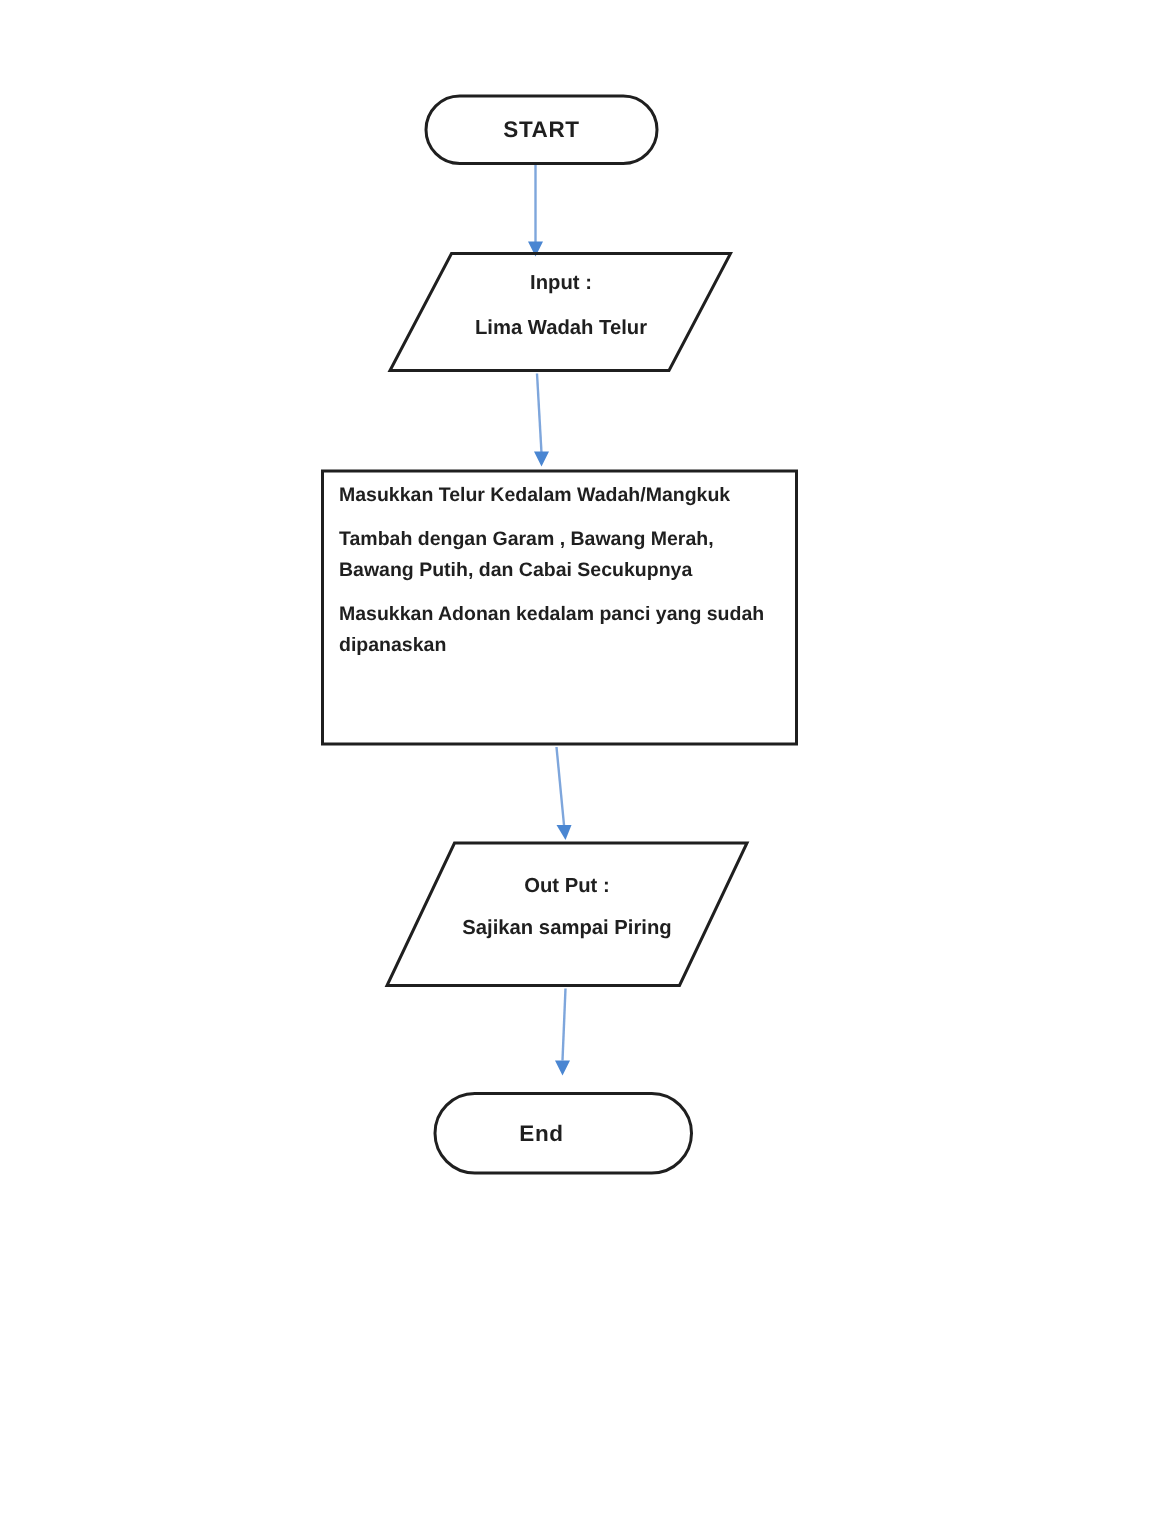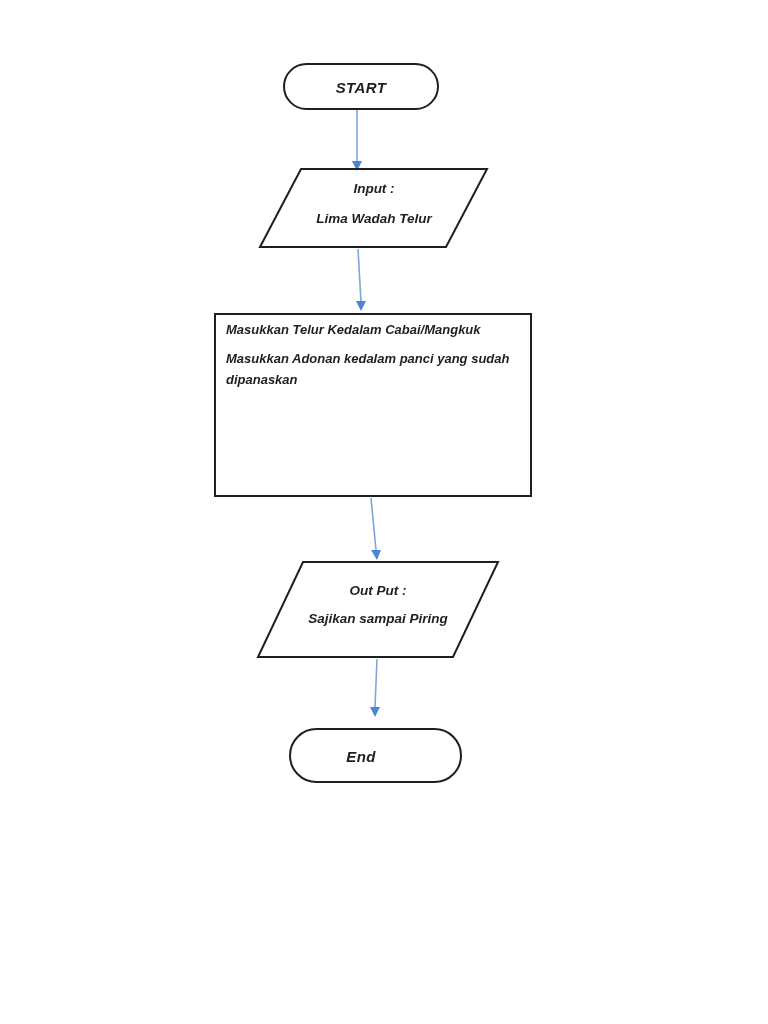--- a/index.html
+++ b/index.html
@@ -15,21 +15,20 @@
     width: 768px; height: 1024px;
     background: var(--page-bg);
     font-family: "Liberation Sans", "DejaVu Sans", sans-serif;
     color: var(--text);
   }
   .page {
     position: relative;
     width: 768px; height: 1024px;
     background: var(--page-bg);
     overflow: hidden;
-    font-style: italic;
   }
   svg.diagram {
     position: absolute; left: 0; top: 0;
     width: 768px; height: 1024px;
   }
   .shape-outline {
     fill: none;
     stroke: var(--shape-border);
     stroke-width: 2;
   }
@@ -101,21 +100,22 @@
 
     <rect class="shape-outline" x="290" y="729" width="171" height="53" rx="26.5" ry="26.5"></rect>
   </svg>
 
   <div class="label label-terminator" style="left:361px; top:87px;">START</div>
 
   <div class="label label-io" style="left:374px; top:188px;">Input :</div>
   <div class="label label-io" style="left:374px; top:218px;">Lima Wadah Telur</div>
 
   <div class="process-text">
-    <p>Masukkan Telur Kedalam Cabai/Mangkuk</p>
+    <p>Masukkan Telur Kedalam Wadah/Mangkuk</p>
+    <p>Tambah dengan Garam , Bawang Merah, Bawang Putih, dan Cabai Secukupnya</p>
     <p>Masukkan Adonan kedalam panci yang sudah dipanaskan</p>
   </div>
 
   <div class="label label-io" style="left:378px; top:590px;">Out Put :</div>
   <div class="label label-io" style="left:378px; top:618px;">Sajikan sampai Piring</div>
 
   <div class="label label-terminator" style="left:361px; top:756px;">End</div>
 
 </div>
 

